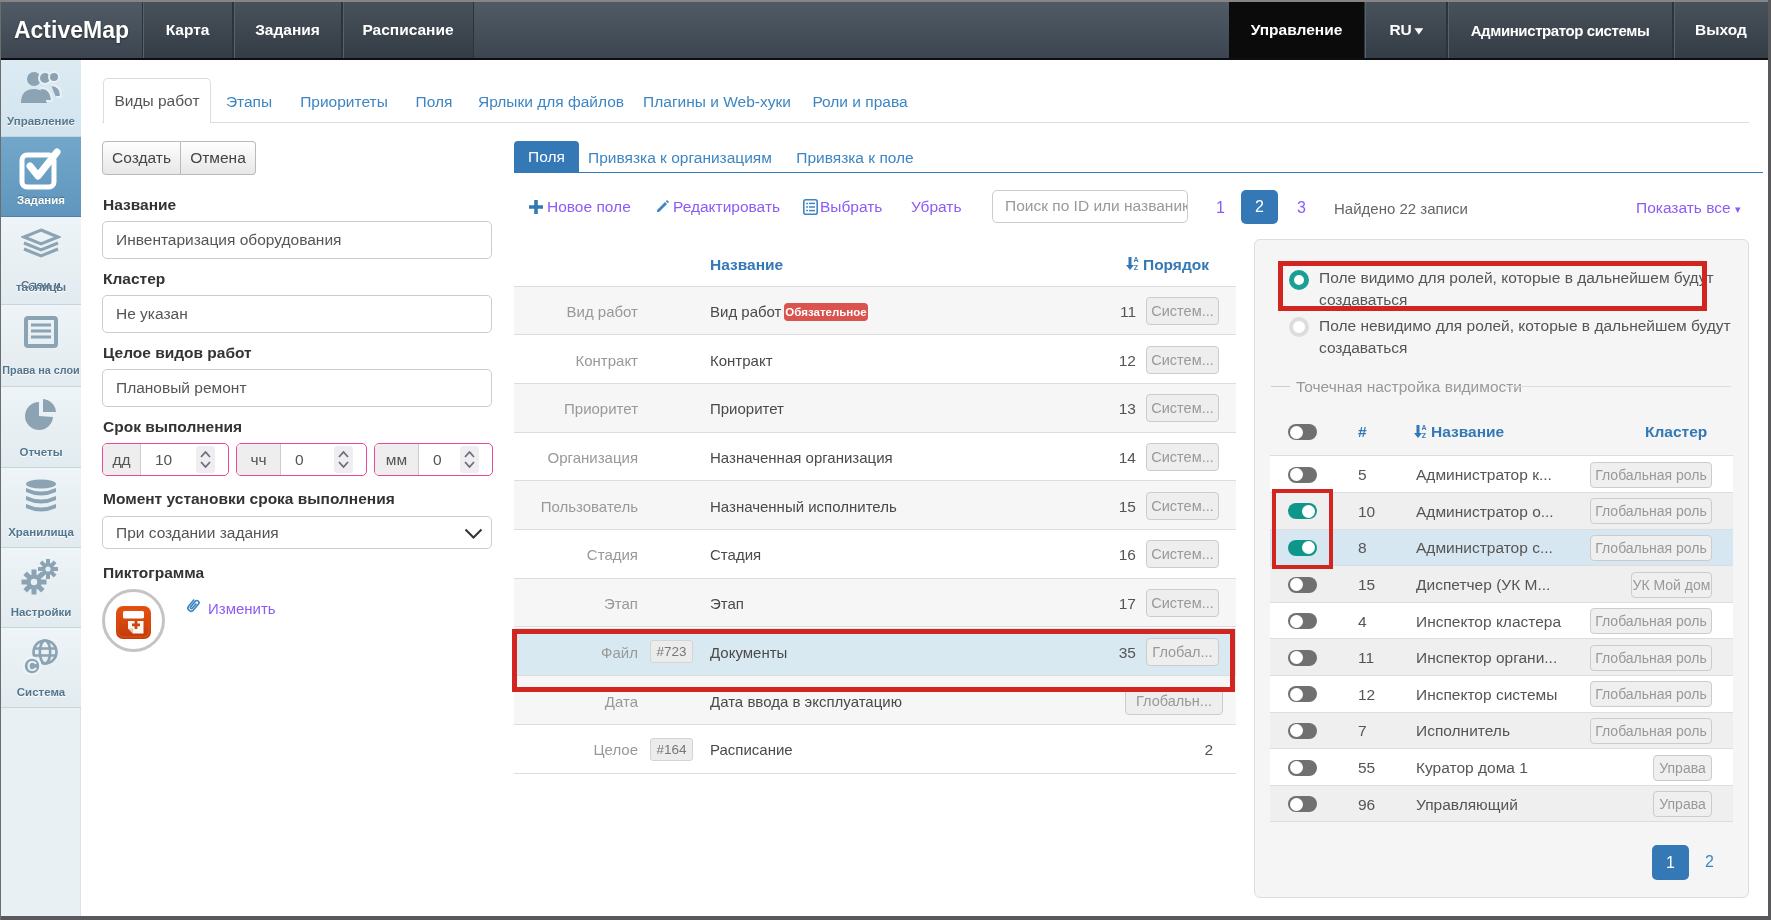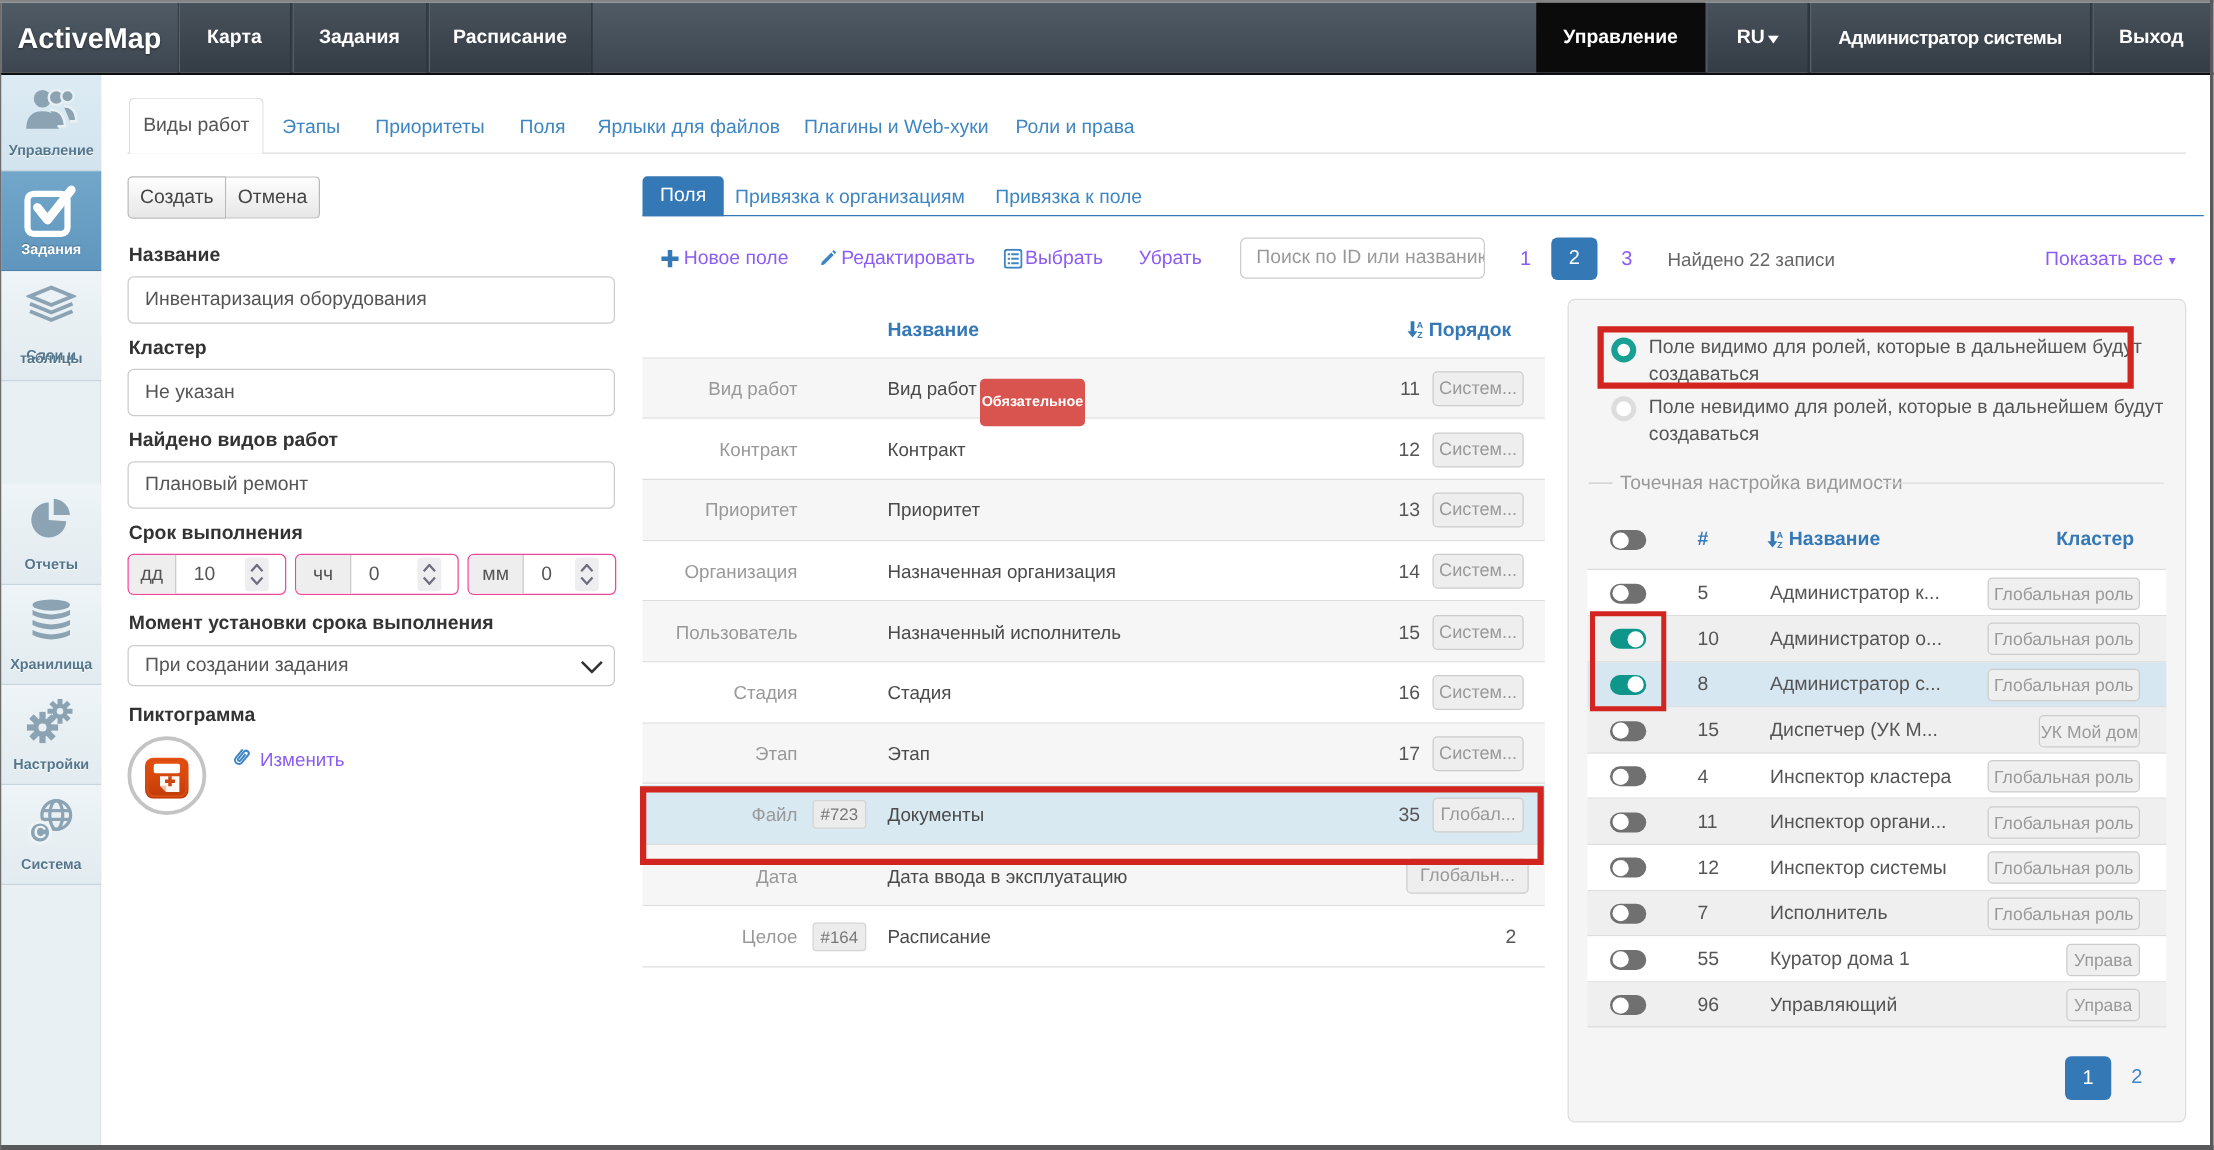--- a/index.html
+++ b/index.html
@@ -96,20 +96,31 @@
     </div>
   <div class="si" style="top:157px;height:88px">
       <svg width="40" height="32" viewBox="0 0 40 32" fill="none" stroke="#8ba3b3" stroke-width="3">
         <path d="M20 2 L37 9 L20 16 L3 9 Z"></path>
         <path d="M3 15 L20 22 L37 15"></path>
         <path d="M3 21 L20 28 L37 21"></path>
       </svg>
       <span class="lb" style="bottom:13px">Слои и</span>
       <span class="lb" style="bottom:11px">таблицы</span>
     </div>
+  <div class="si" style="top:245px;height:82px">
+      <svg width="34" height="32" viewBox="0 0 34 32">
+        <rect x="2" y="2" width="30" height="28" rx="2" fill="none" stroke="#8ba3b3" stroke-width="4"></rect>
+        <g stroke="#8ba3b3" stroke-width="3">
+          <line x1="7" y1="9" x2="27" y2="9"></line>
+          <line x1="7" y1="15" x2="27" y2="15"></line>
+          <line x1="7" y1="21" x2="27" y2="21"></line>
+        </g>
+      </svg>
+      <span class="lb" style="bottom:10px;font-size:10.8px">Права на слои</span>
+    </div>
   <div class="si" style="top:327px;height:81px">
       <svg width="36" height="34" viewBox="0 0 36 34">
         <path d="M16 4 A14 14 0 1 0 30 19 L16 18 Z" fill="#8ba3b3"></path>
         <path d="M20 1 A14 14 0 0 1 33 14 L20 14 Z" fill="#8ba3b3"></path>
       </svg>
       <span class="lb" style="bottom:9px">Отчеты</span>
     </div>
   <div class="si" style="top:408px;height:80px">
       <svg width="36" height="34" viewBox="0 0 36 34" fill="#8ba3b3">
         <ellipse cx="18" cy="5" rx="15" ry="4.5"></ellipse>
@@ -164,21 +175,21 @@
 <span class="tlink" style="left:551px">Ярлыки для файлов</span>
 <span class="tlink" style="left:717px">Плагины и Web-хуки</span>
 <span class="tlink" style="left:860px">Роли и права</span>
 
 <div class="btn" style="left:102px;top:141px;width:79px;border-radius:4px 0 0 4px">Создать</div>
 <div class="btn" style="left:181px;top:141px;width:75px;border-left:0;border-radius:0 4px 4px 0">Отмена</div>
 <span class="lbl" style="top:196px">Название</span>
 <div class="inp" style="top:221px">Инвентаризация оборудования</div>
 <span class="lbl" style="top:270px">Кластер</span>
 <div class="inp" style="top:295px">Не указан</div>
-<span class="lbl" style="top:344px">Найдено видов работ</span>
+<span class="lbl" style="top:344px">Целое видов работ</span>
 <div class="inp" style="top:369px">Плановый ремонт</div>
 <span class="lbl" style="top:418px">Срок выполнения</span>
 <div class="spin" style="left:102px;top:443px;width:127px">
     <div class="pre" style="width:38px">дд</div>
     <div class="val">10</div>
     <div class="st">
       <svg width="11" height="7" viewBox="0 0 11 7">
         <path d="M1 6 L5.5 1 L10 6" fill="none" stroke="#6e6e80" stroke-width="1.8"></path>
       </svg>
       <svg width="11" height="7" viewBox="0 0 11 7">
@@ -323,21 +334,21 @@
 <div class="gbtn" style="left:1146px;top:637.85px;width:73px;justify-content:center">Глобал...</div>
 <div class="row" style="top:676.2px;height:48.7px;background:#f6f6f6"></div>
 <span class="rtype" style="top:692.5500000000001px">Дата</span>
 <span class="rname" style="top:692.5500000000001px">Дата ввода в эксплуатацию</span>
 <div class="gbtn" style="left:1125px;top:686.5500000000001px;width:98px;justify-content:center">Глобальн...</div>
 <div class="row" style="top:724.9px;height:48.7px;background:#fff"></div>
 <span class="rtype" style="top:741.25px">Целое</span>
 <div class="idb" style="top:737.75px">#164</div>
 <span class="rname" style="top:741.25px">Расписание</span>
 <span class="rnum" style="top:741.25px;left:1173px;width:40px;text-align:right">2</span>
-<div class="abs" style="left:784px;top:303px;width:84px;height:38px;background:#d9534f;border-radius:4px;color:#fff;font-size:11.5px;font-weight:bold;display:flex;align-items:center;justify-content:center">Обязательное</div>
+<div class="abs" style="left:784px;top:303px;width:84px;height:18px;background:#d9534f;border-radius:4px;color:#fff;font-size:11.5px;font-weight:bold;display:flex;align-items:center;justify-content:center">Обязательное</div>
 <div class="redbox" style="left:511.5px;top:629px;width:723.5px;height:63px"></div>
 
 <div class="abs" id="panel"></div>
 <div class="radio" style="left:1288.5px;top:270px;border:5px solid #18a094"></div>
 <div class="rtext" style="top:267px">Поле видимо для ролей, которые в дальнейшем будут<br>создаваться</div>
 <div class="radio" style="left:1288.5px;top:317px;border:4px solid #ddd"></div>
 <div class="rtext" style="top:314.5px">Поле невидимо для ролей, которые в дальнейшем будут<br>создаваться</div>
 <div class="abs" style="left:1271px;top:386px;width:19px;height:1px;background:#ccc"></div>
 <span class="abs" style="left:1296px;top:378px;font-size:15.5px;color:#999;white-space:nowrap">Точечная настройка видимости</span>
 <div class="abs" style="left:1504px;top:386px;width:227px;height:1px;background:#ddd"></div>

